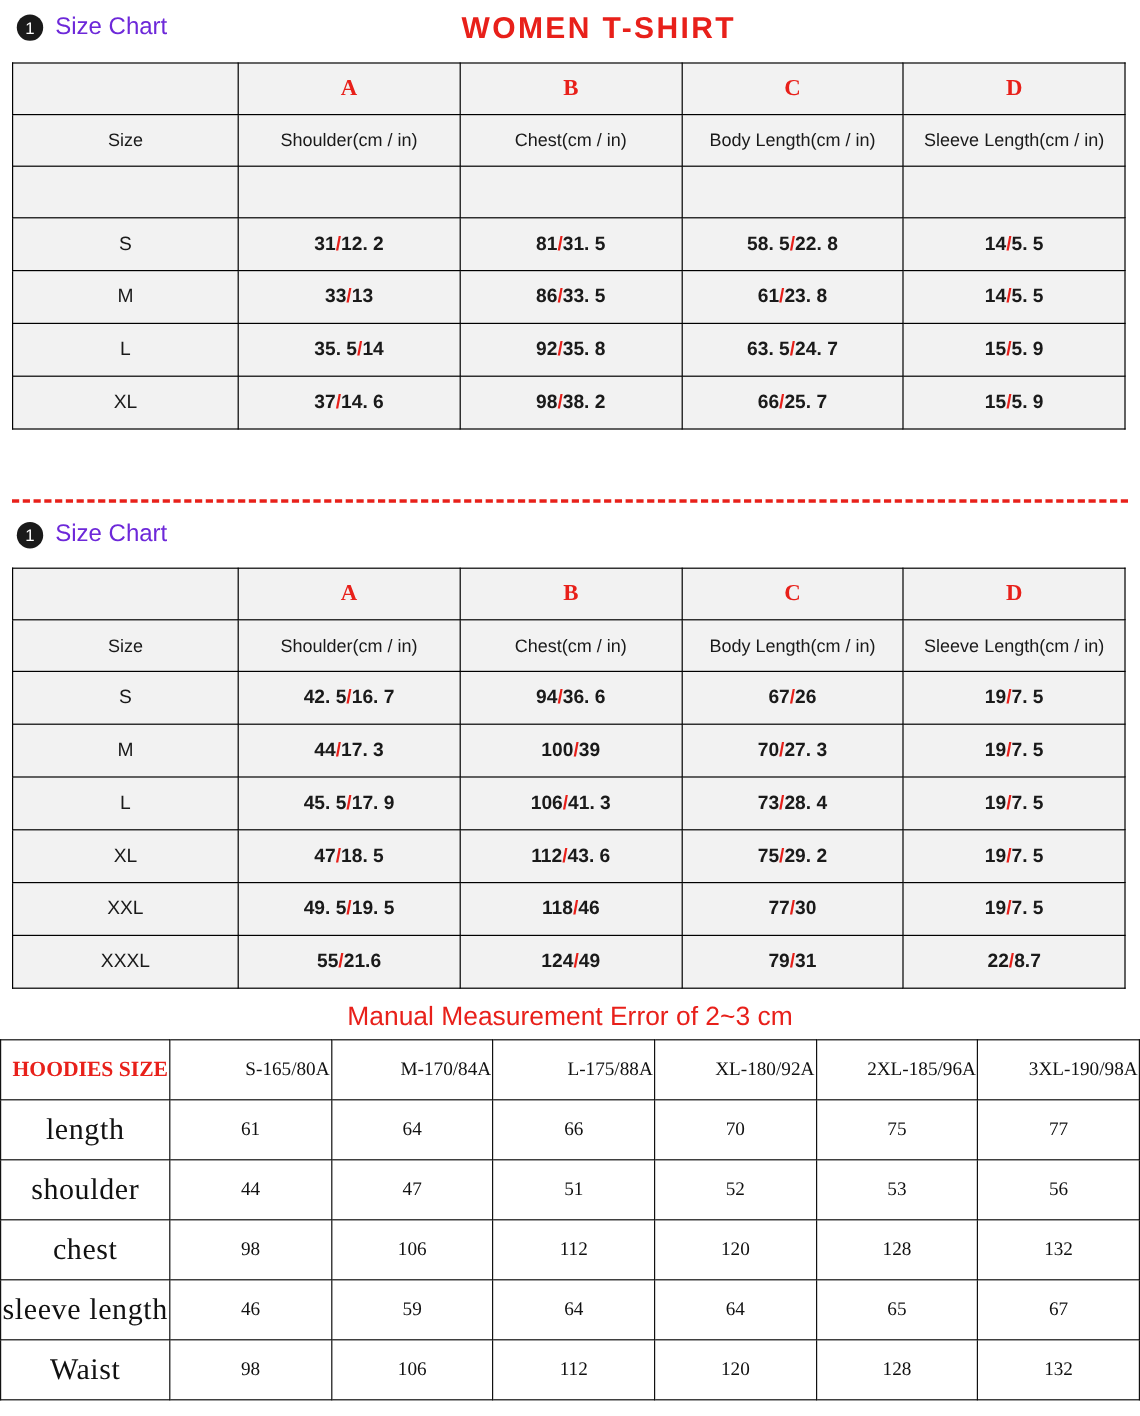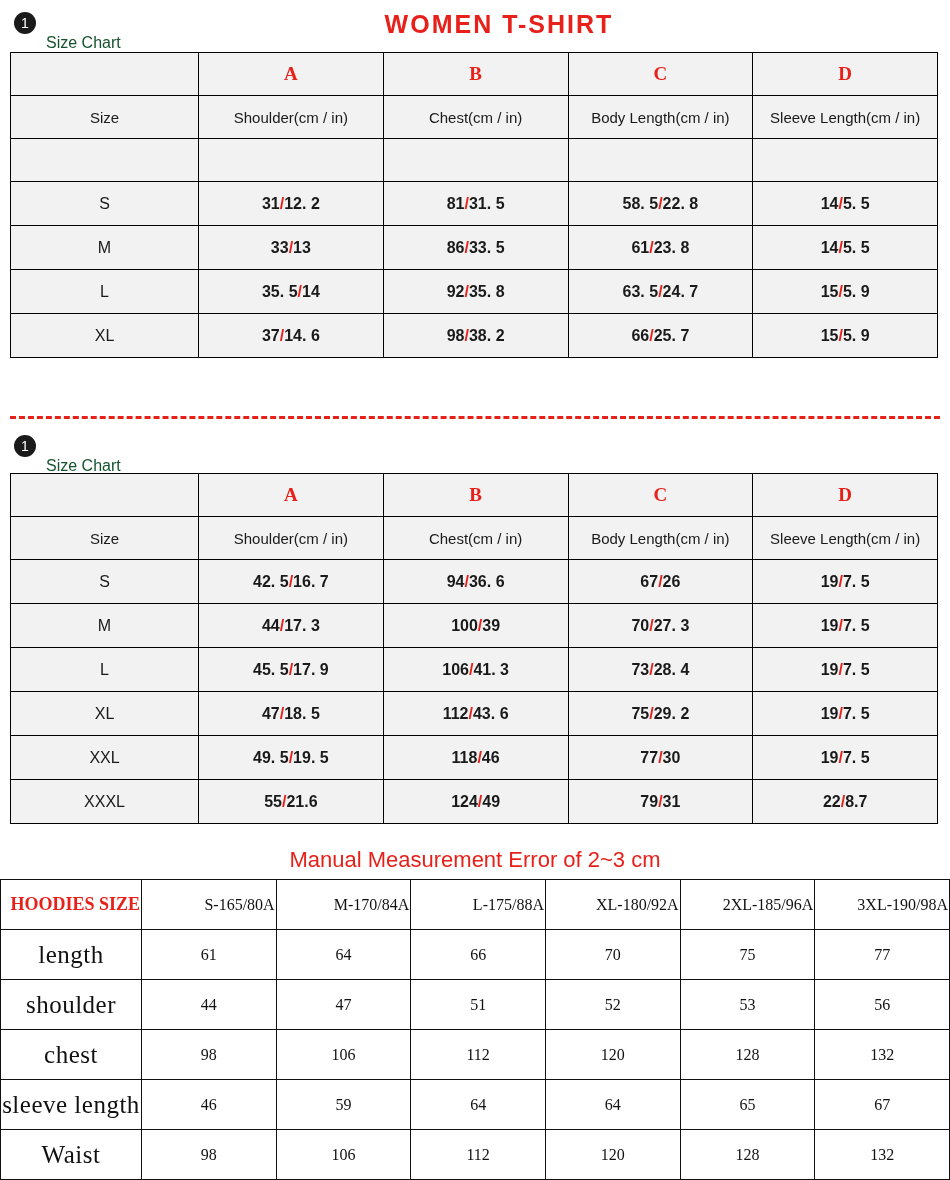--- a/index.html
+++ b/index.html
@@ -32,24 +32,23 @@
     color: #fff;
     font-size: 14px;
     line-height: 22px;
     text-align: center;
     font-family: "Liberation Sans", sans-serif;
   }
   .sect-title {
     position: absolute;
     left: 46px;
     top: 11px;
-    font-size: 16px;
-    color: #14532d;
-    font-family: "Liberation Sans", sans-serif;
-    margin-top: 23px;
+    font-size: 20px;
+    color: #6d28d9;
+    font-family: "Liberation Sans", sans-serif;
   }
   .chart-name {
     position: absolute;
     left: 0;
     right: 0;
     top: 10px;
     text-align: center;
     color: #e8201a;
     font-size: 25px;
     font-weight: bold;
@@ -97,21 +96,21 @@
     margin: 14px 10px 6px 10px;
     border-top: 3px dashed #e8201a;
     height: 0;
   }
 
   
   .manual {
     text-align: center;
     color: #e8201a;
     font-size: 22px;
-    margin-top: 23px;
+    margin-top: 10px;
     margin-bottom: 6px;
     font-family: "Liberation Sans", sans-serif;
   }
 
   
   table.hood {
     border-collapse: collapse;
     width: 950px;
     table-layout: fixed;
     font-family: "Liberation Serif", serif;

